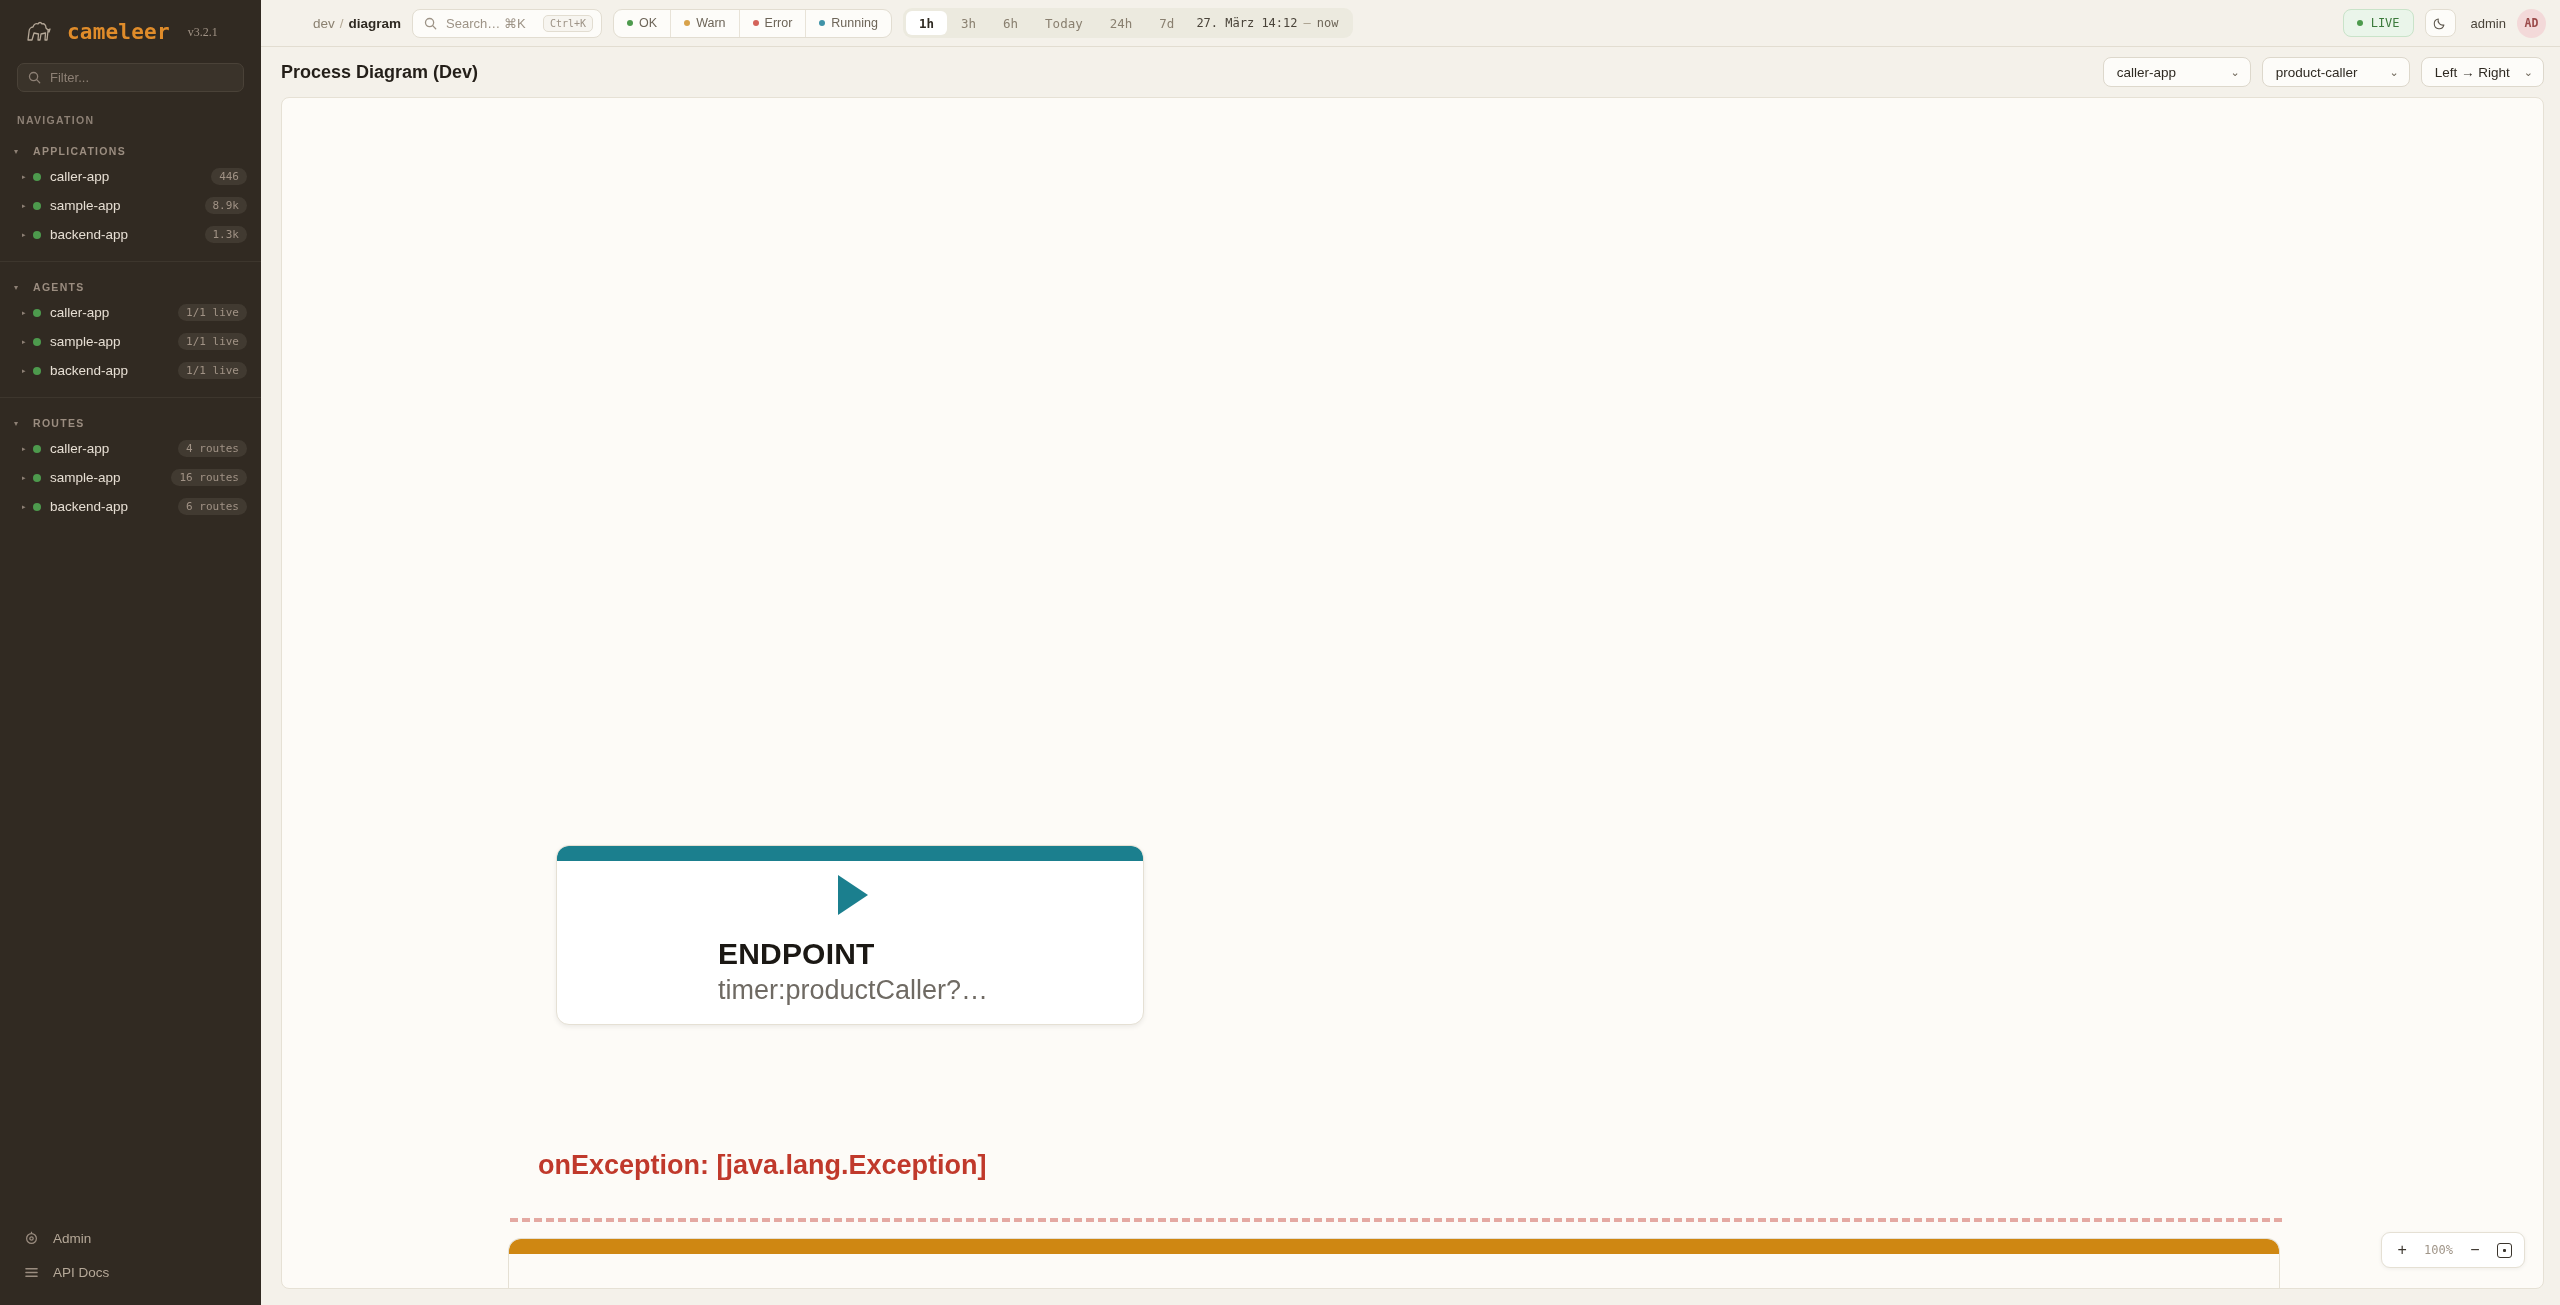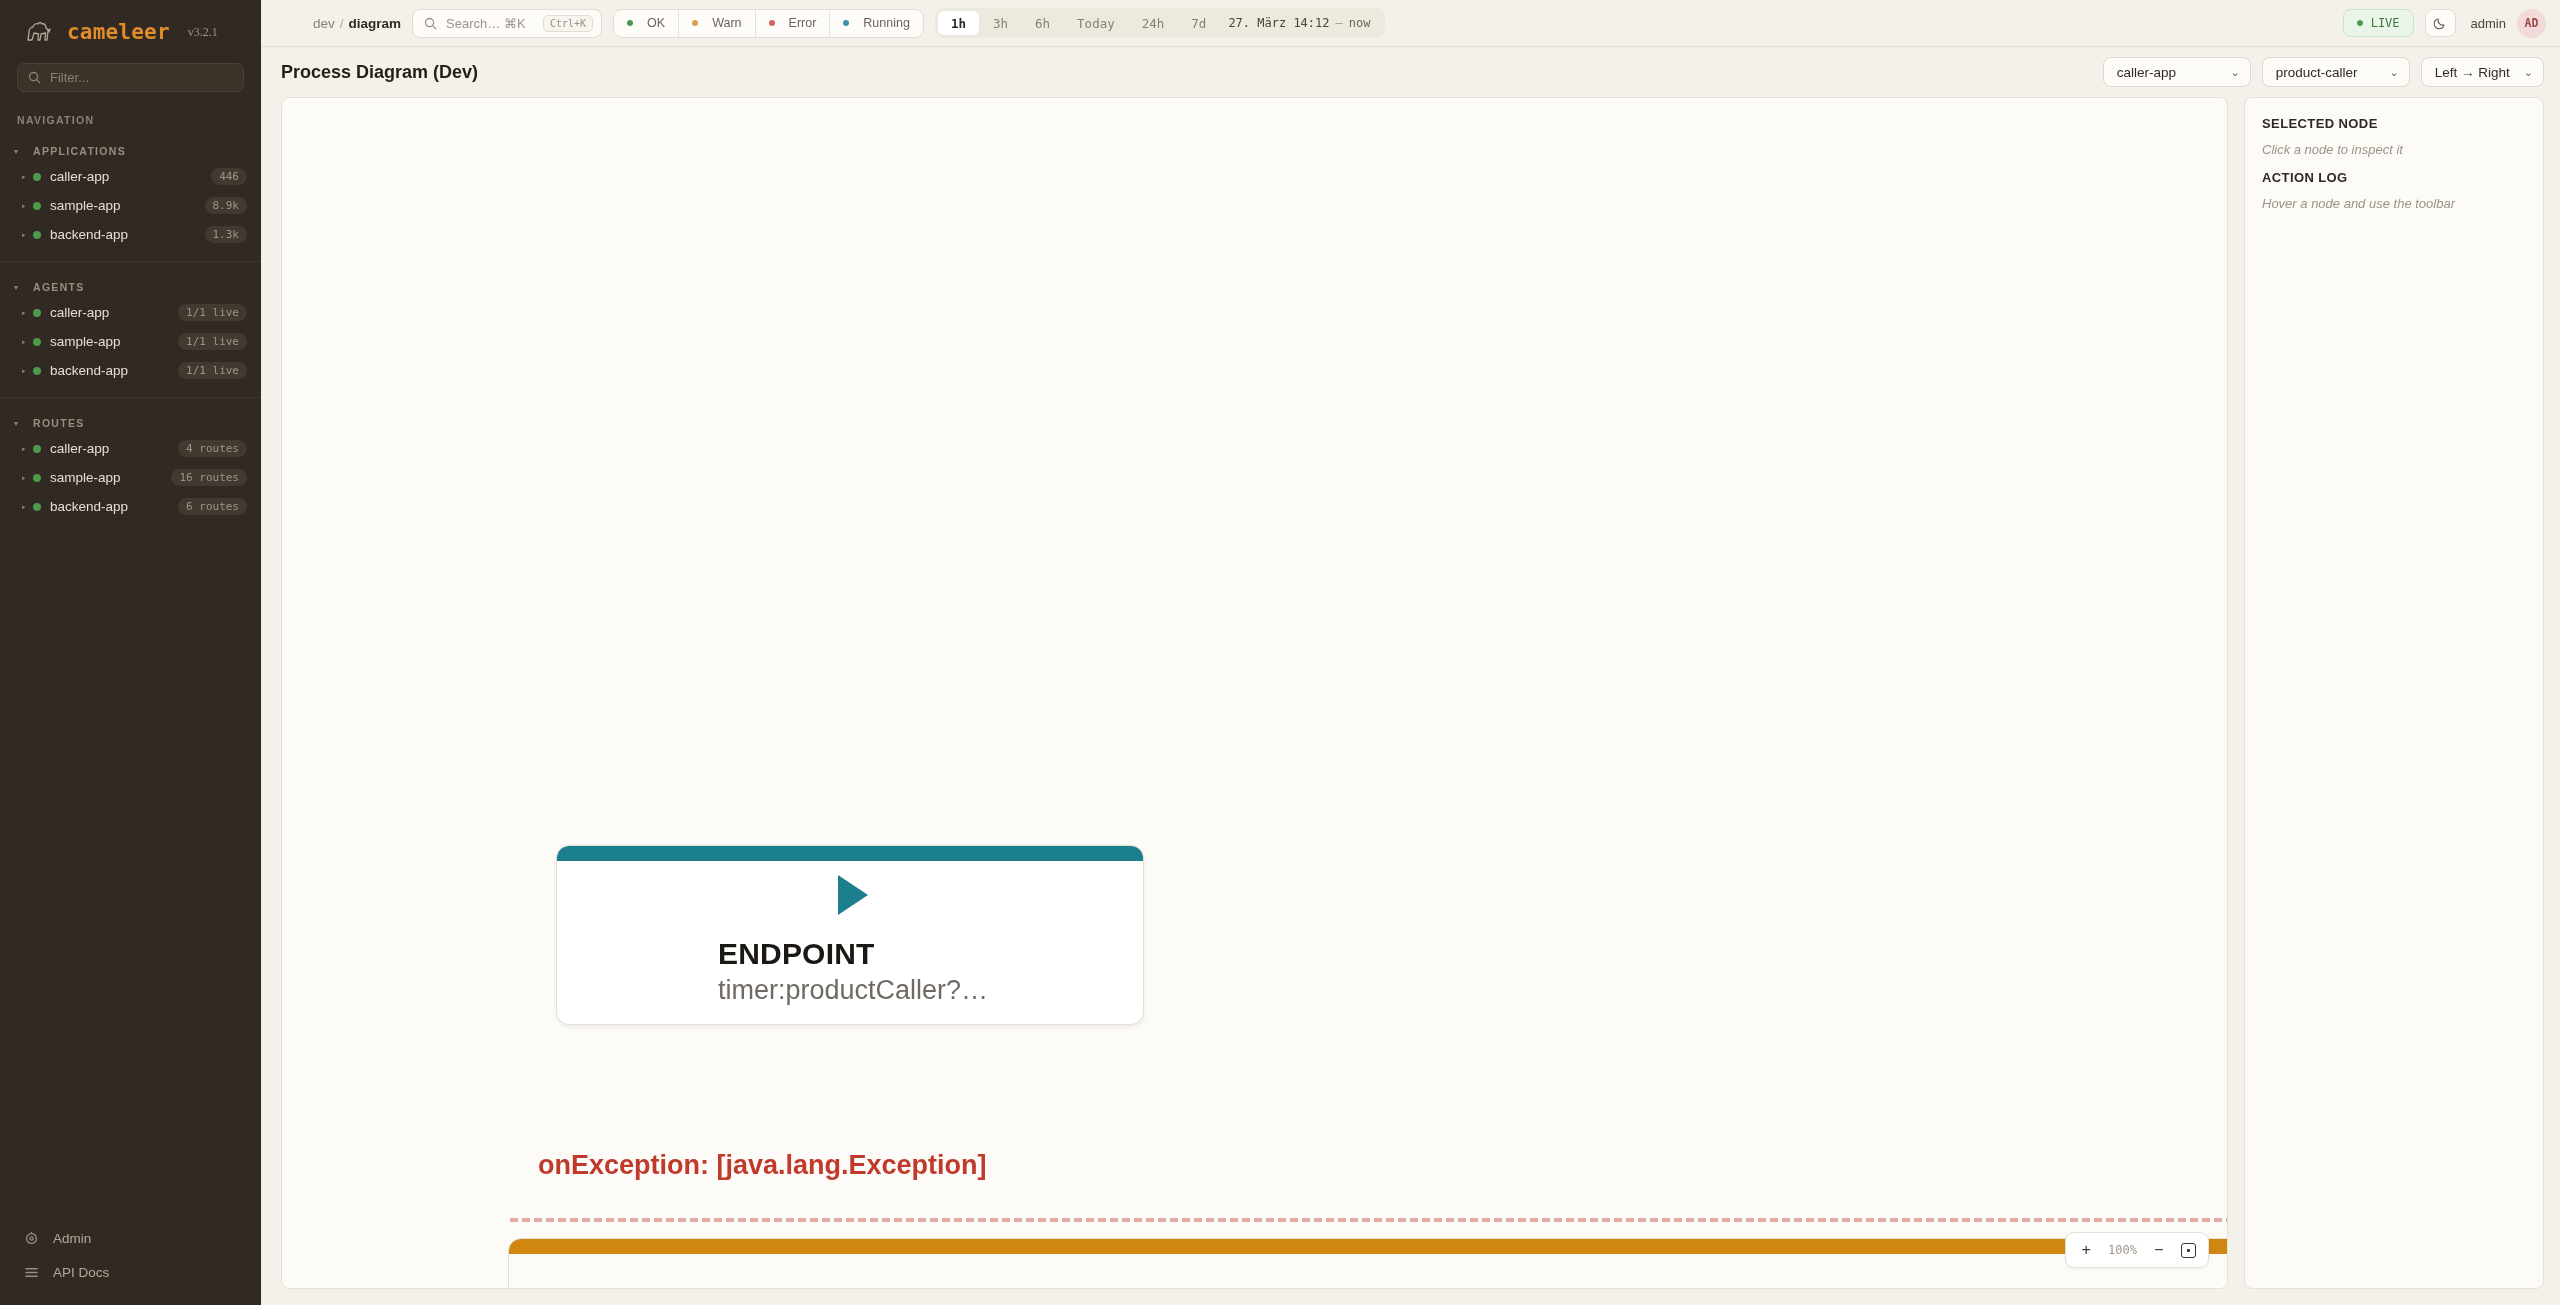--- a/index.html
+++ b/index.html
@@ -111,21 +111,21 @@
     border: 1px solid #e2ddd1; border-radius: 5px;
     padding: 2px 6px; font-family: "DejaVu Sans Mono", monospace;
     background: #f7f5f0;
   }
   .seg {
     display: flex; align-items: center;
     background: #fdfcf9; border: 1px solid #e2ddd1; border-radius: 9px;
     height: 29px; overflow: hidden;
   }
   .seg-item {
-    display: flex; align-items: center; gap: 14px;
+    display: flex; align-items: center; gap: 6px;
     padding: 0 13px; height: 100%;
     font-size: 12.5px; color: #6d6558; cursor: pointer;
     border-right: 1px solid #e8e3d8; white-space: nowrap;
   }
   .seg-item:last-child { border-right: none; }
   .sdot { width: 6px; height: 6px; border-radius: 50%; }
   .timeseg {
     display: flex; align-items: center;
     background: #eceadf; border-radius: 9px; height: 30px;
     padding: 3px; gap: 1px;
@@ -477,21 +477,15 @@
           <div class="zlevel">100%</div>
           <div class="zbtn">−</div>
           <div class="zbtn">
             <span class="fit-icon">
                 <i></i>
               </span>
           </div>
         </div>
       </div>
 
-      <aside class="inspector">
-        <div class="insp-title">SELECTED NODE</div>
-        <div class="insp-hint">Click a node to inspect it</div>
-        <div class="insp-title">ACTION LOG</div>
-        <div class="insp-hint last">Hover a node and use the toolbar</div>
-      </aside>
     </div>
   </div>
 </div>
 
 </body></html>

